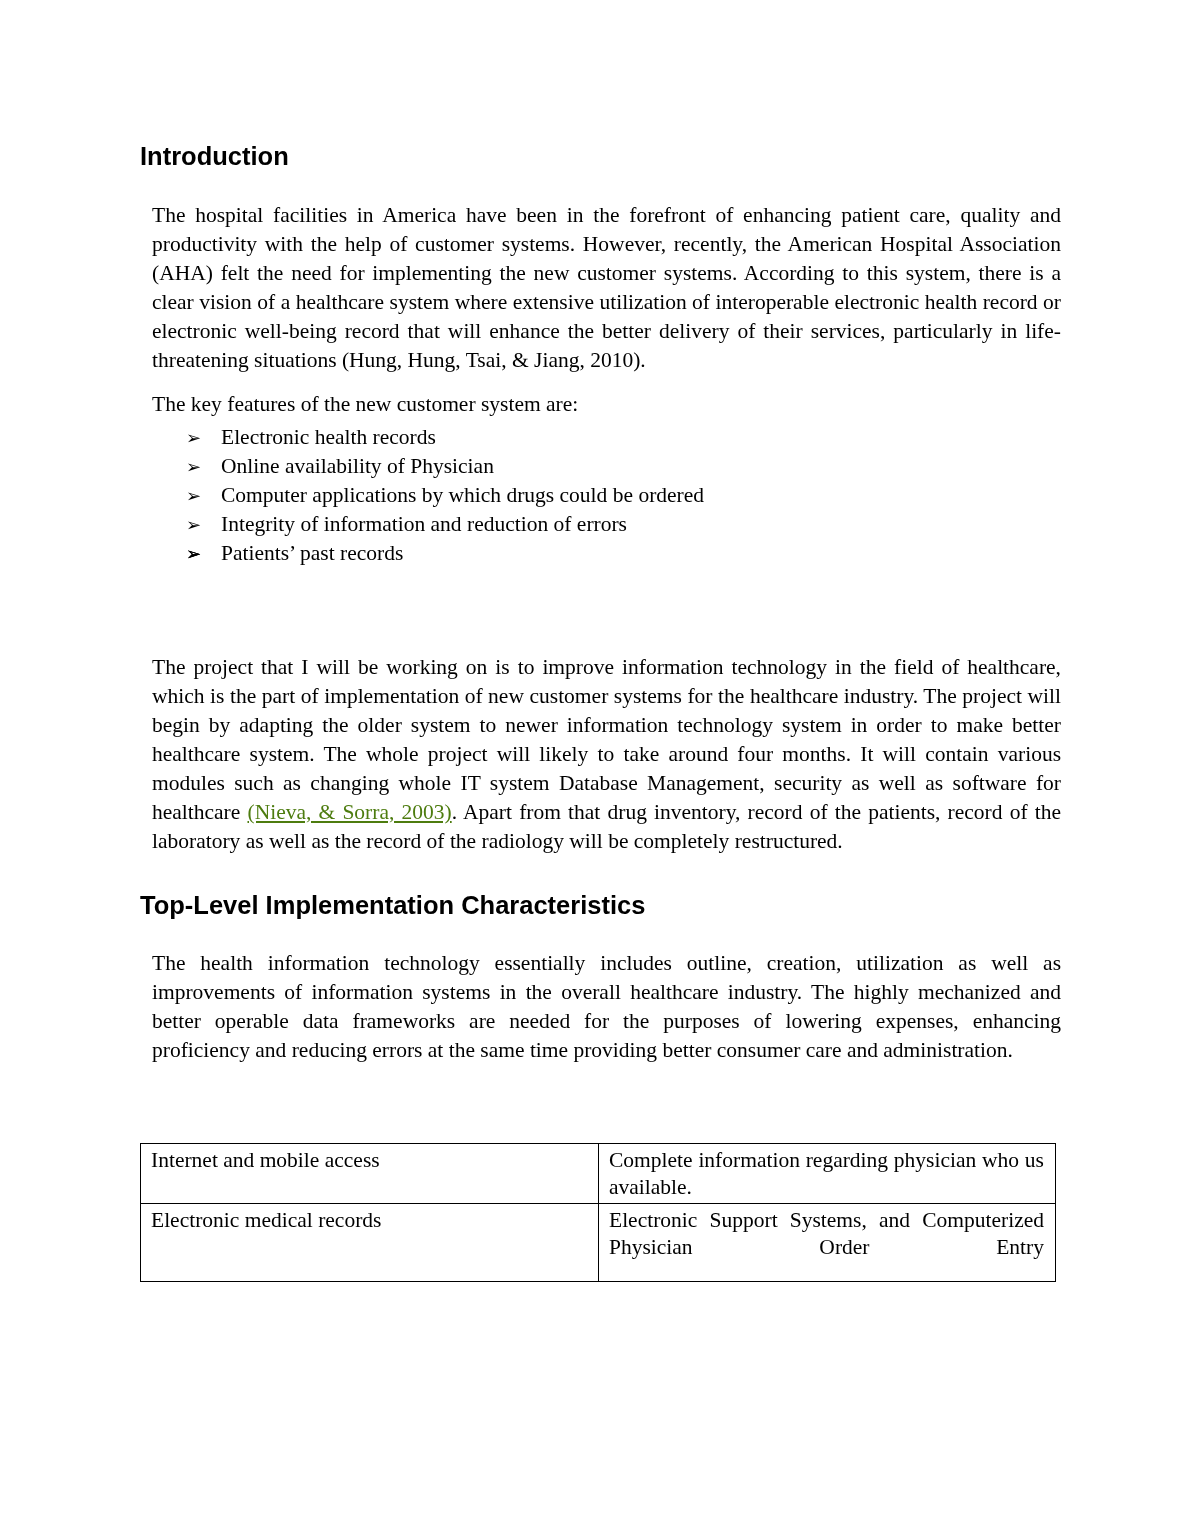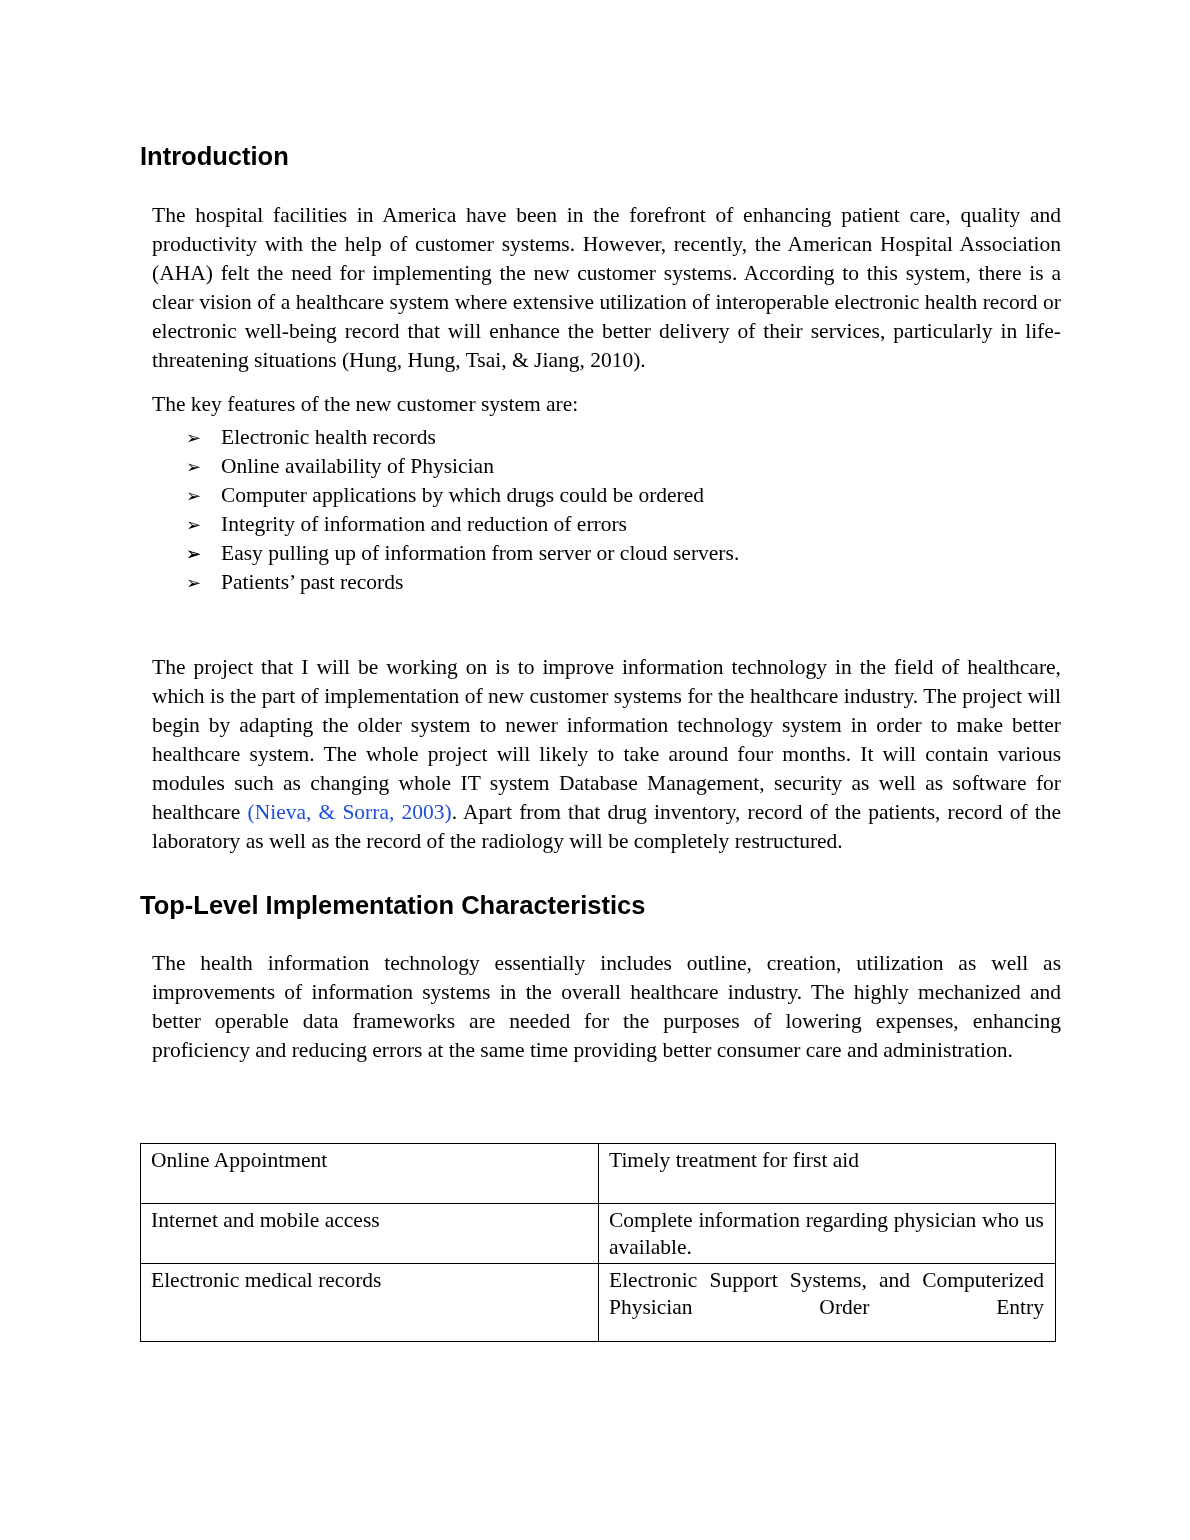--- a/index.html
+++ b/index.html
@@ -3,21 +3,21 @@
 <meta charset="utf-8">
 <style>
   html, body { margin: 0; padding: 0; background: #ffffff; }
   body { width: 1190px; height: 1540px; position: relative; overflow: hidden;
          font-family: "Liberation Serif", "DejaVu Serif", serif; color: #000; }
   .page { position: absolute; left: 140px; top: 0; width: 909px; }
   h1.heading { font-family: Liberation Sans, sans-serif; font-weight: bold; font-size: 25.5px;
                margin: 0; position: absolute; left: 0; line-height: 30px; }
   p.para { margin: 12px; position: absolute; left: 0; width: 909px; font-size: 21.5px;
            line-height: 29px; text-align: justify; }
-  .cite { color: #1d4ed8; }
+  .cite { color: #4d7c0f; text-decoration: underline; }
   ul.bullets { list-style: none; margin: 0; padding: 0; position: absolute; left: 46px; top: 423px; }
   ul.bullets li { font-size: 21.5px; line-height: 29px; position: relative; padding-left: 35px; white-space: nowrap; }
   ul.bullets li .arrow { position: absolute; left: 0; top: 0; font-size: 18px; font-family: "DejaVu Sans", sans-serif; }
   table.chars { position: absolute; left: 0; top: 1143px; width: 916px; border-collapse: collapse; }
   table.chars td { border: 1px solid #000; vertical-align: top; font-size: 21.5px; line-height: 27px;
                    padding: 3px 11px 0 10px; }
   table.chars td.c1 { width: 436px; }
   table.chars td.c2 { text-align: justify; }
   table.chars tr.r0 td { height: 54px; font-weight: bold; }
   table.chars tr.r1 td { height: 56px; }
@@ -35,36 +35,32 @@
   <p class="para" style="top:189px;">The hospital facilities in America have been in the forefront of enhancing patient care, quality and productivity with the help of customer systems. However, recently, the American Hospital Association (AHA) felt the need for implementing the new customer systems. According to this system, there is a clear vision of a healthcare system where extensive utilization of interoperable electronic health record or electronic well-being record that will enhance the better delivery of their services, particularly in life-threatening situations (Hung, Hung, Tsai, &amp; Jiang, 2010).</p>
 
   <p class="para" style="top:378px;">The key features of the new customer system are:</p>
 
   <ul class="bullets">
     <li><span class="arrow">➢</span><span>Electronic health records</span></li>
     <li><span class="arrow">➢</span><span>Online availability of Physician</span></li>
     <li><span class="arrow">➢</span><span>Computer applications by which drugs could be ordered</span></li>
     <li><span class="arrow">➢</span><span>Integrity of information and reduction of errors</span></li>
     <li><span class="arrow">➢</span></li>
-    <li><span class="arrow">➢</span><span>Easy pulling up of information from server or cloud servers.</span></li>
+    <li><span class="arrow">➢</span></li>
     <li><span class="arrow">➢</span><span>Patients’ past records</span></li>
   </ul>
 
   <p class="para" style="top:641px;"><span>The project that I will be working on is to improve information technology in the field of healthcare, which is the part of implementation of new customer systems for the healthcare industry. The project will begin by adapting the older system to newer information technology system in order to make better healthcare system. The whole project will likely to take around four months. It will contain various modules such as changing whole IT system Database Management, security as well as software for healthcare </span><span class="cite">(Nieva, &amp; Sorra, 2003)</span><span>. Apart from that drug inventory, record of the patients, record of the laboratory as well as the record of the radiology will be completely restructured.</span></p>
 
   <h1 class="heading" style="top:890px;">Top-Level Implementation Characteristics</h1>
 
   <p class="para" style="top:937px;">The health information technology essentially includes outline, creation, utilization as well as improvements of information systems in the overall healthcare industry. The highly mechanized and better operable data frameworks are needed for the purposes of lowering expenses, enhancing proficiency and reducing errors at the same time providing better consumer care and administration.</p>
 
   <table class="chars">
     <tbody>
-    <tr class="r1">
-      <td class="c1">Online Appointment</td>
-      <td class="c2">Timely treatment for first aid</td>
-    </tr>
     <tr class="r2">
       <td class="c1">Internet and mobile access</td>
       <td class="c2">Complete information regarding physician who us available.</td>
     </tr>
     <tr class="r3">
       <td class="c1">Electronic medical records</td>
       <td class="c2 just-last">Electronic Support Systems, and Computerized Physician Order Entry</td>
     </tr>
   </tbody>
     </table>

